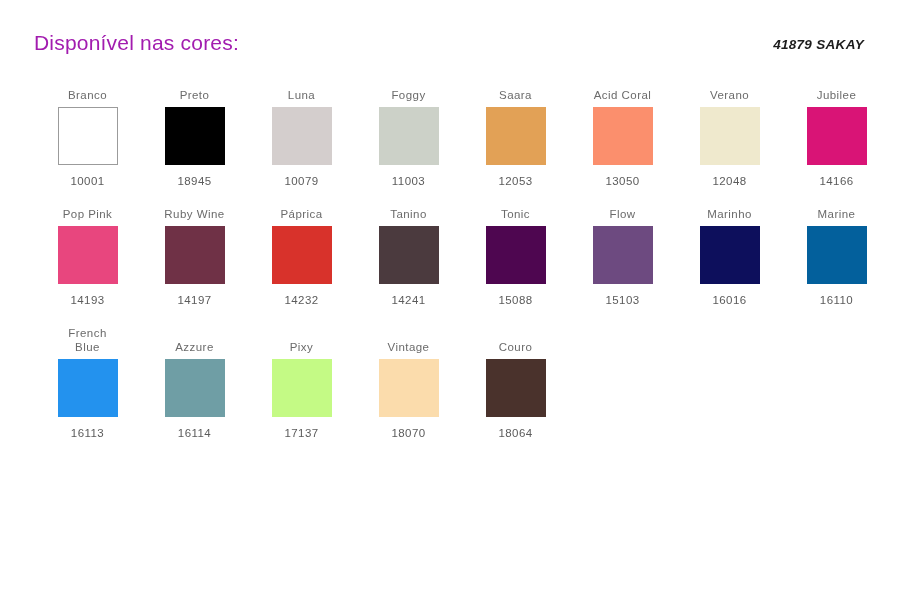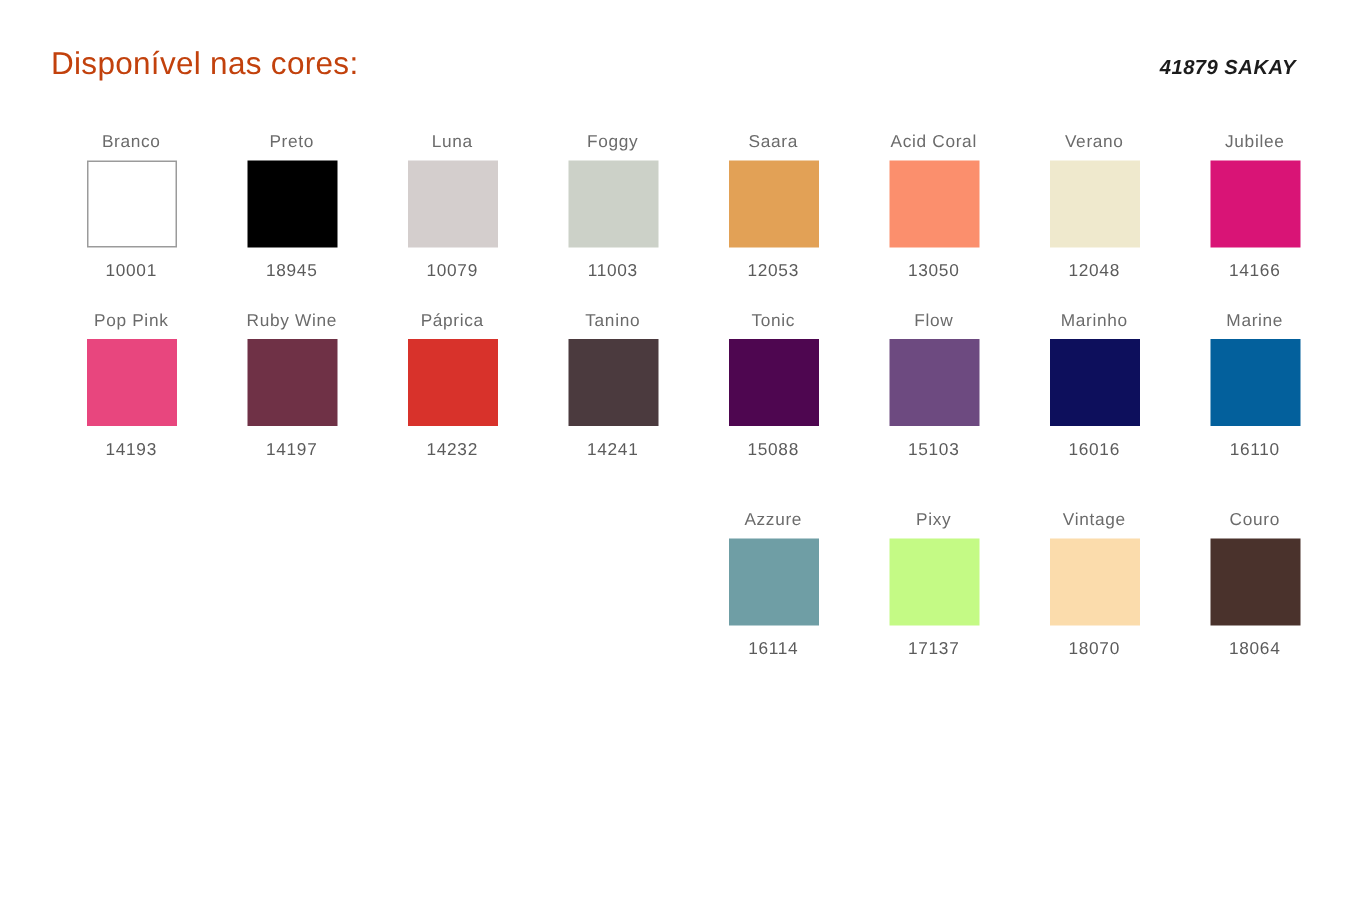--- a/index.html
+++ b/index.html
@@ -26,21 +26,21 @@
     left: 34px;
     right: 36px;
     height: 34px;
     display: flex;
     align-items: flex-start;
     justify-content: space-between;
   }
   .title {
     font-size: 21px;
     font-weight: 400;
-    color: #c2410c;
+    color: #a21caf;
     letter-spacing: 0.2px;
     line-height: 26px;
     white-space: nowrap;
   }
   .ref-code {
     font-size: 13.5px;
     font-weight: 700;
     color: #1c1c1c;
     letter-spacing: 0.3px;
     line-height: 26px;
@@ -50,21 +50,20 @@
   }
   .grid {
     position: absolute;
     top: 88px;
     left: 34px;
     right: 10px;
   }
   .row {
     display: flex;
     align-items: flex-start;
-    justify-content: flex-end;
   }
   .row.r1 { margin-bottom: 19px; }
   .row.r2 { margin-bottom: 19px; }
   .cell {
     width: 107px;
     display: flex;
     flex-direction: column;
     align-items: center;
   }
   .cell-name {
@@ -188,20 +187,26 @@
           <div class="cell-code">16016</div>
         </div>
         <div class="cell">
           <div class="cell-name single">Marine</div>
           <div class="cell-swatch" style="background: rgb(3, 96, 156);"></div>
           <div class="cell-code">16110</div>
         </div>
       </div>
     <div class="row r3">
         <div class="cell">
+          <div class="cell-name">French
+Blue</div>
+          <div class="cell-swatch" style="background: rgb(35, 146, 238);"></div>
+          <div class="cell-code">16113</div>
+        </div>
+        <div class="cell">
           <div class="cell-name single">Azzure</div>
           <div class="cell-swatch" style="background: rgb(111, 158, 165);"></div>
           <div class="cell-code">16114</div>
         </div>
         <div class="cell">
           <div class="cell-name single">Pixy</div>
           <div class="cell-swatch" style="background: rgb(196, 250, 133);"></div>
           <div class="cell-code">17137</div>
         </div>
         <div class="cell">

